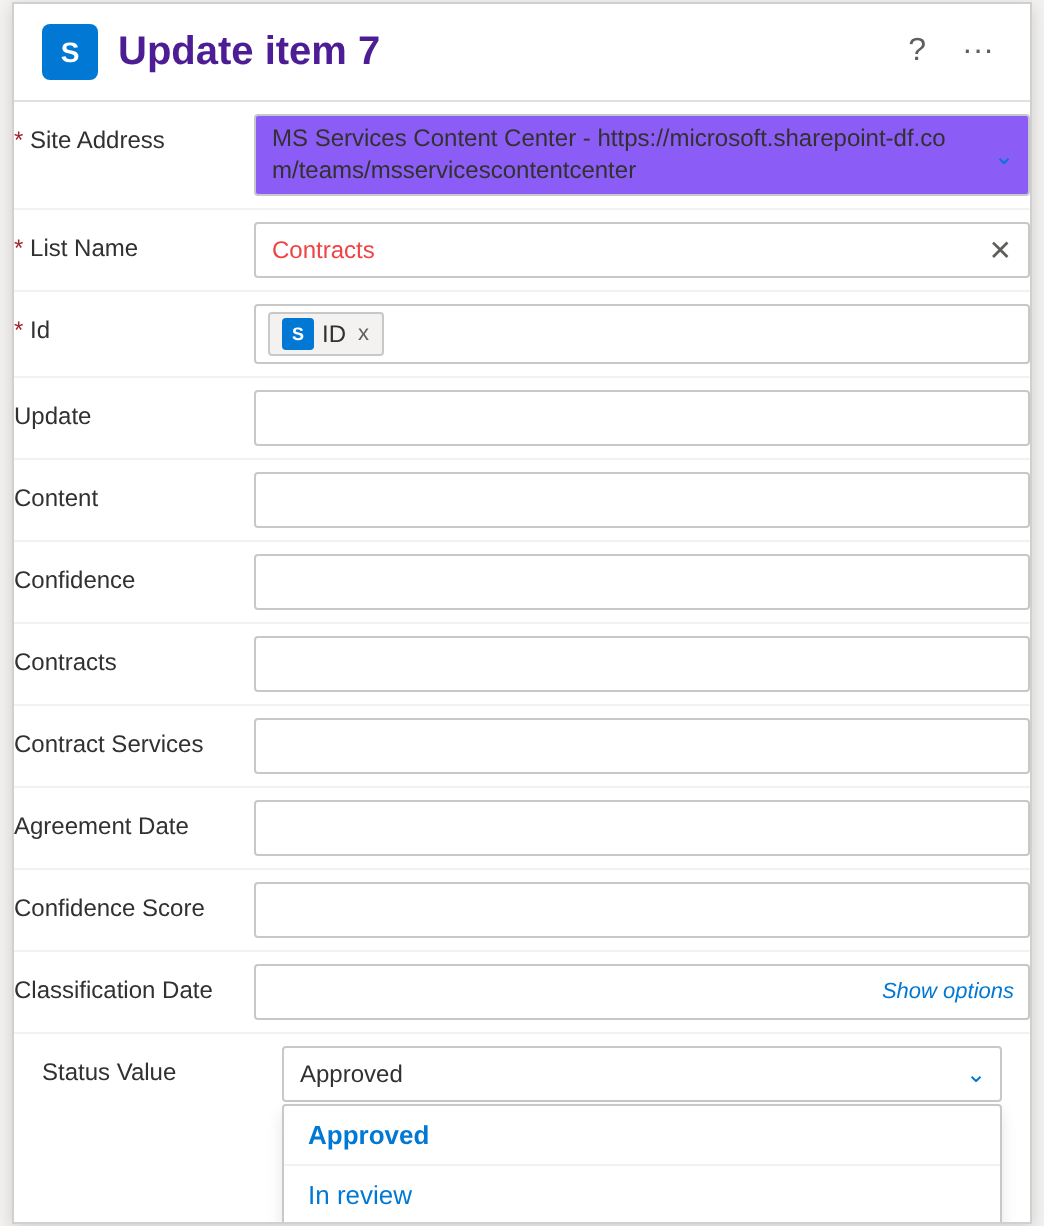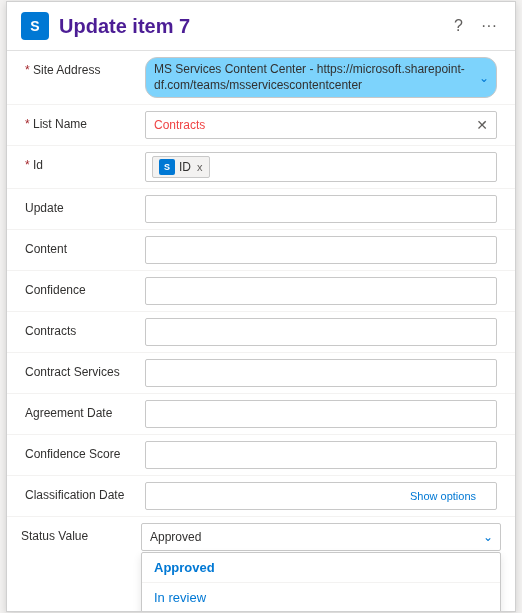--- a/index.html
+++ b/index.html
@@ -62,21 +62,21 @@
     }
 
     .form-body {
       padding: 0;
       overflow-y: auto;
       max-height: 560px;
     }
     .form-row {
       display: flex;
       align-items: flex-start;
-      padding: 6px 18px;
+      padding: 6px 0;
       border-bottom: 1px solid #f3f2f1;
       min-height: 34px;
     }
     .form-label {
       width: 120px;
       flex-shrink: 0;
       color: #323130;
       font-size: 12px;
       padding-top: 6px;
       padding-right: 8px;
@@ -109,25 +109,25 @@
       right: 8px;
       top: 50%;
       transform: translateY(-50%);
       color: #0078d4;
       font-size: 12px;
       pointer-events: none;
     }
     .site-address-input {
       width: 100%;
       border: 1px solid #c8c8c8;
-      border-radius: 12px;
+      border-radius: 2px;
       padding: 4px 30px 4px 8px;
       font-size: 12px;
       color: #323130;
-      background: #7dd3fc;
+      background: #8b5cf6;
       outline: none;
       height: 40px;
       cursor: pointer;
     }
     .list-name-wrap {
       display: flex;
       align-items: center;
       border: 1px solid #c8c8c8;
       border-radius: 2px;
       padding: 4px 8px;
@@ -175,26 +175,27 @@
     }
     .id-input-wrap {
       border: 1px solid #c8c8c8;
       border-radius: 2px;
       padding: 3px 6px;
       background: #fff;
       min-height: 28px;
     }
     .show-options-text {
       position: absolute;
-      right: 21px;
+      right: 8px;
       top: 50%;
       transform: translateY(-50%);
       color: #0078d4;
       font-size: 11px;
       cursor: pointer;
+      font-style: italic;
     }
     .classification-input {
       width: 100%;
       border: 1px solid #c8c8c8;
       border-radius: 2px;
       padding: 4px 80px 4px 8px;
       font-size: 12px;
       color: #323130;
       background: #fff;
       outline: none;

